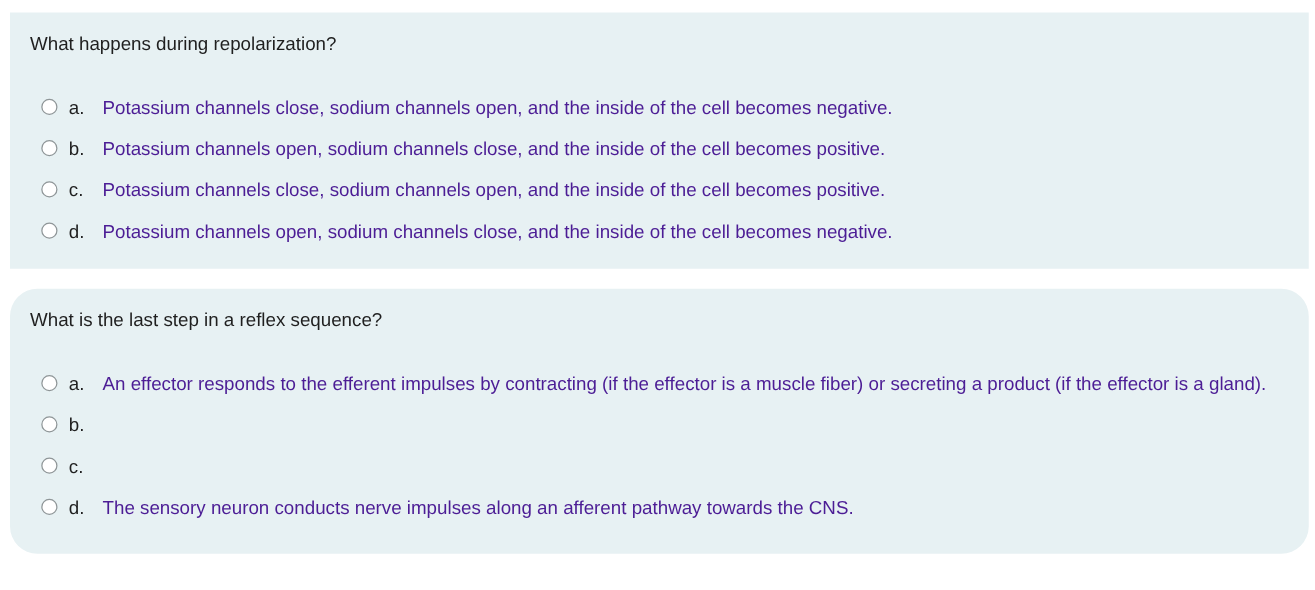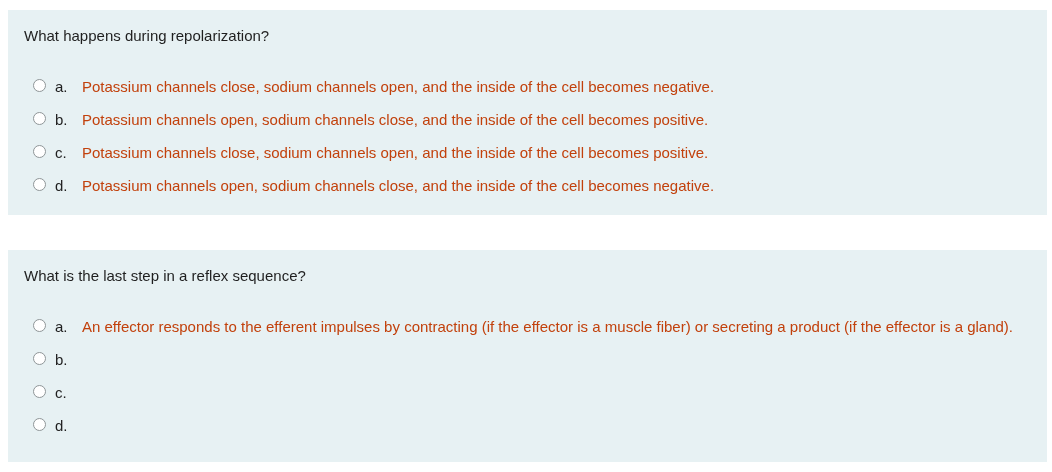--- a/index.html
+++ b/index.html
@@ -15,25 +15,26 @@
     padding: 10px 5px 10px 8px;
     overflow: hidden;
   }
   .question-block {
     background: #e7f1f3;
     width: 1039px;
     padding: 16px 16px 20px 16px;
     overflow: hidden;
   }
   .question-block.first {
-    margin-bottom: 35px;
+    margin-bottom: 16px;
     height: 205px;
   }
   .question-block.second {
     height: 212px;
+    border-radius: 22px;
   }
   .question-title {
     font-size: 15px;
     line-height: 20px;
     color: #1f1f1f;
   }
   .options {
     margin-top: 31px;
   }
   .option-row {
@@ -58,21 +59,21 @@
     flex: 0 0 auto;
     width: 27px;
     font-size: 15px;
     line-height: 20px;
     color: #1f1f1f;
   }
   .option-text {
     flex: 0 1 auto;
     font-size: 15px;
     line-height: 20px;
-    color: #c2410c;
+    color: #4c1d95;
     white-space: nowrap;
   }
 </style>
 </head>
 <body>
 
 <div>
 
   <section class="question-block first">
     <div class="question-title">What happens during repolarization?</div>
@@ -121,18 +122,19 @@
       </div>
 
       <div class="option-row">
         <span class="radio"></span>
         <span class="option-letter">c.</span>
       </div>
 
       <div class="option-row">
         <span class="radio"></span>
         <span class="option-letter">d.</span>
+        <span class="option-text">The sensory neuron conducts nerve impulses along an afferent pathway towards the CNS.</span>
       </div>
 
     </div>
   </section>
 
 </div>
 
 </body></html>

